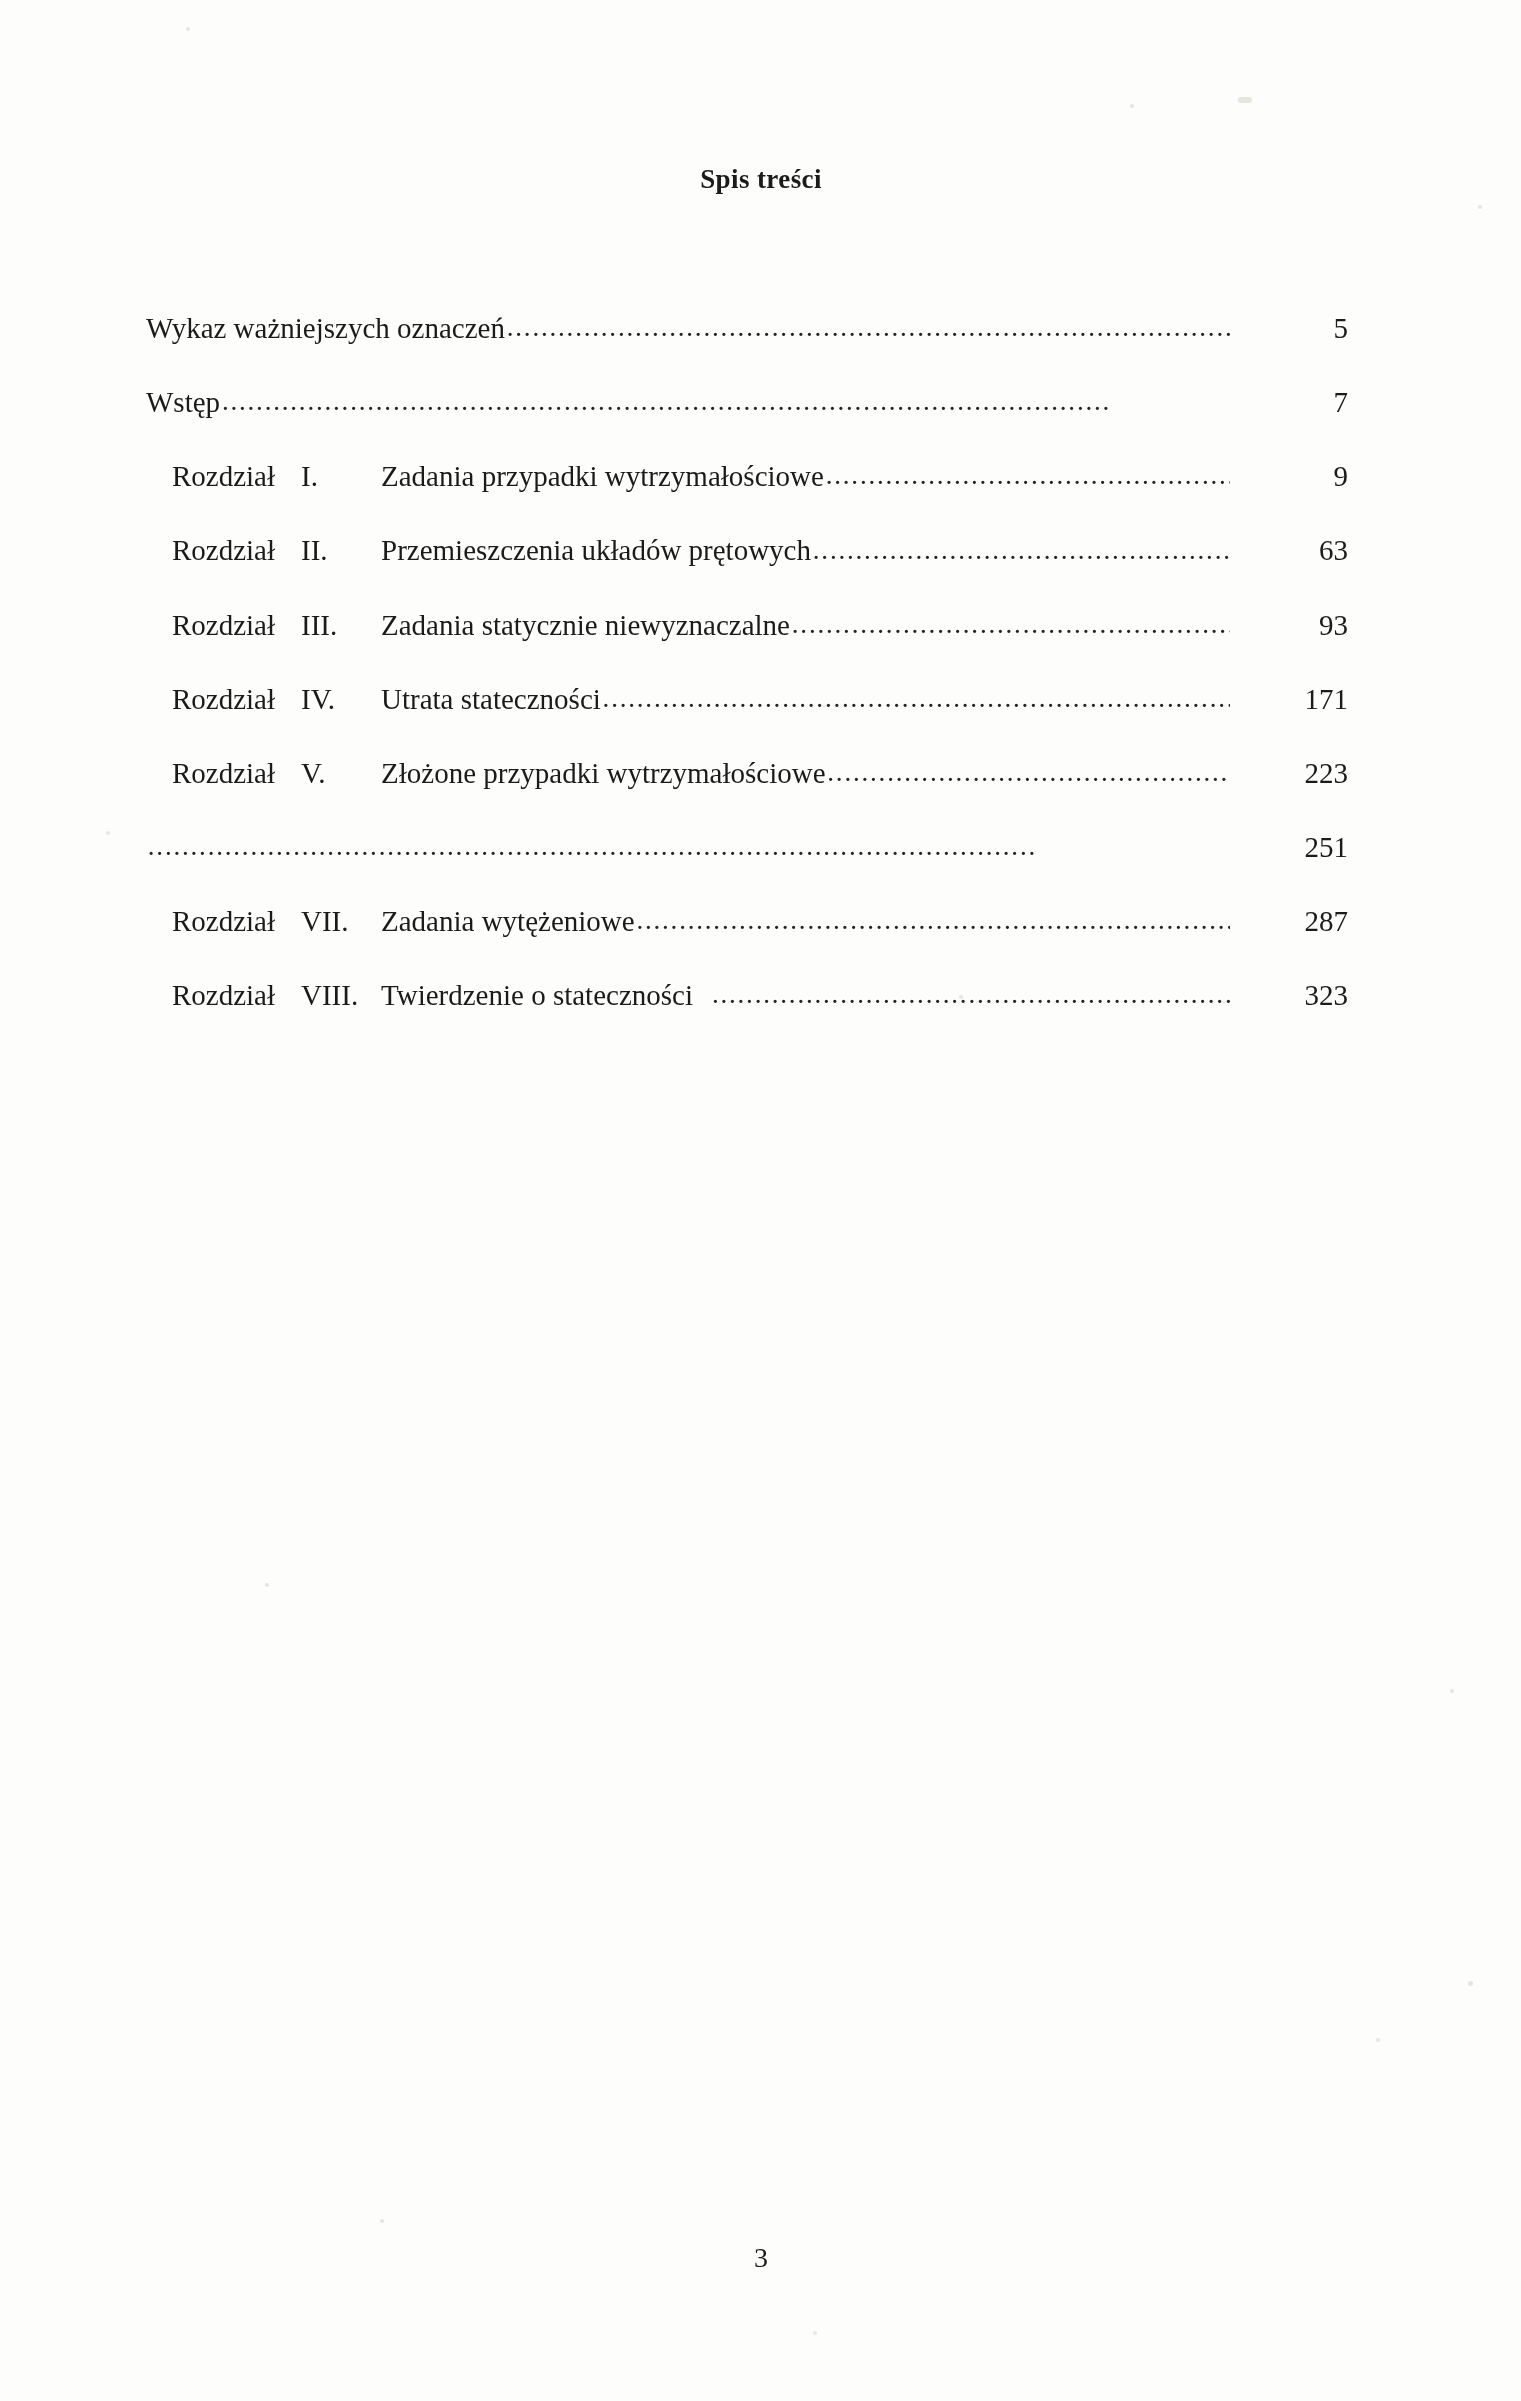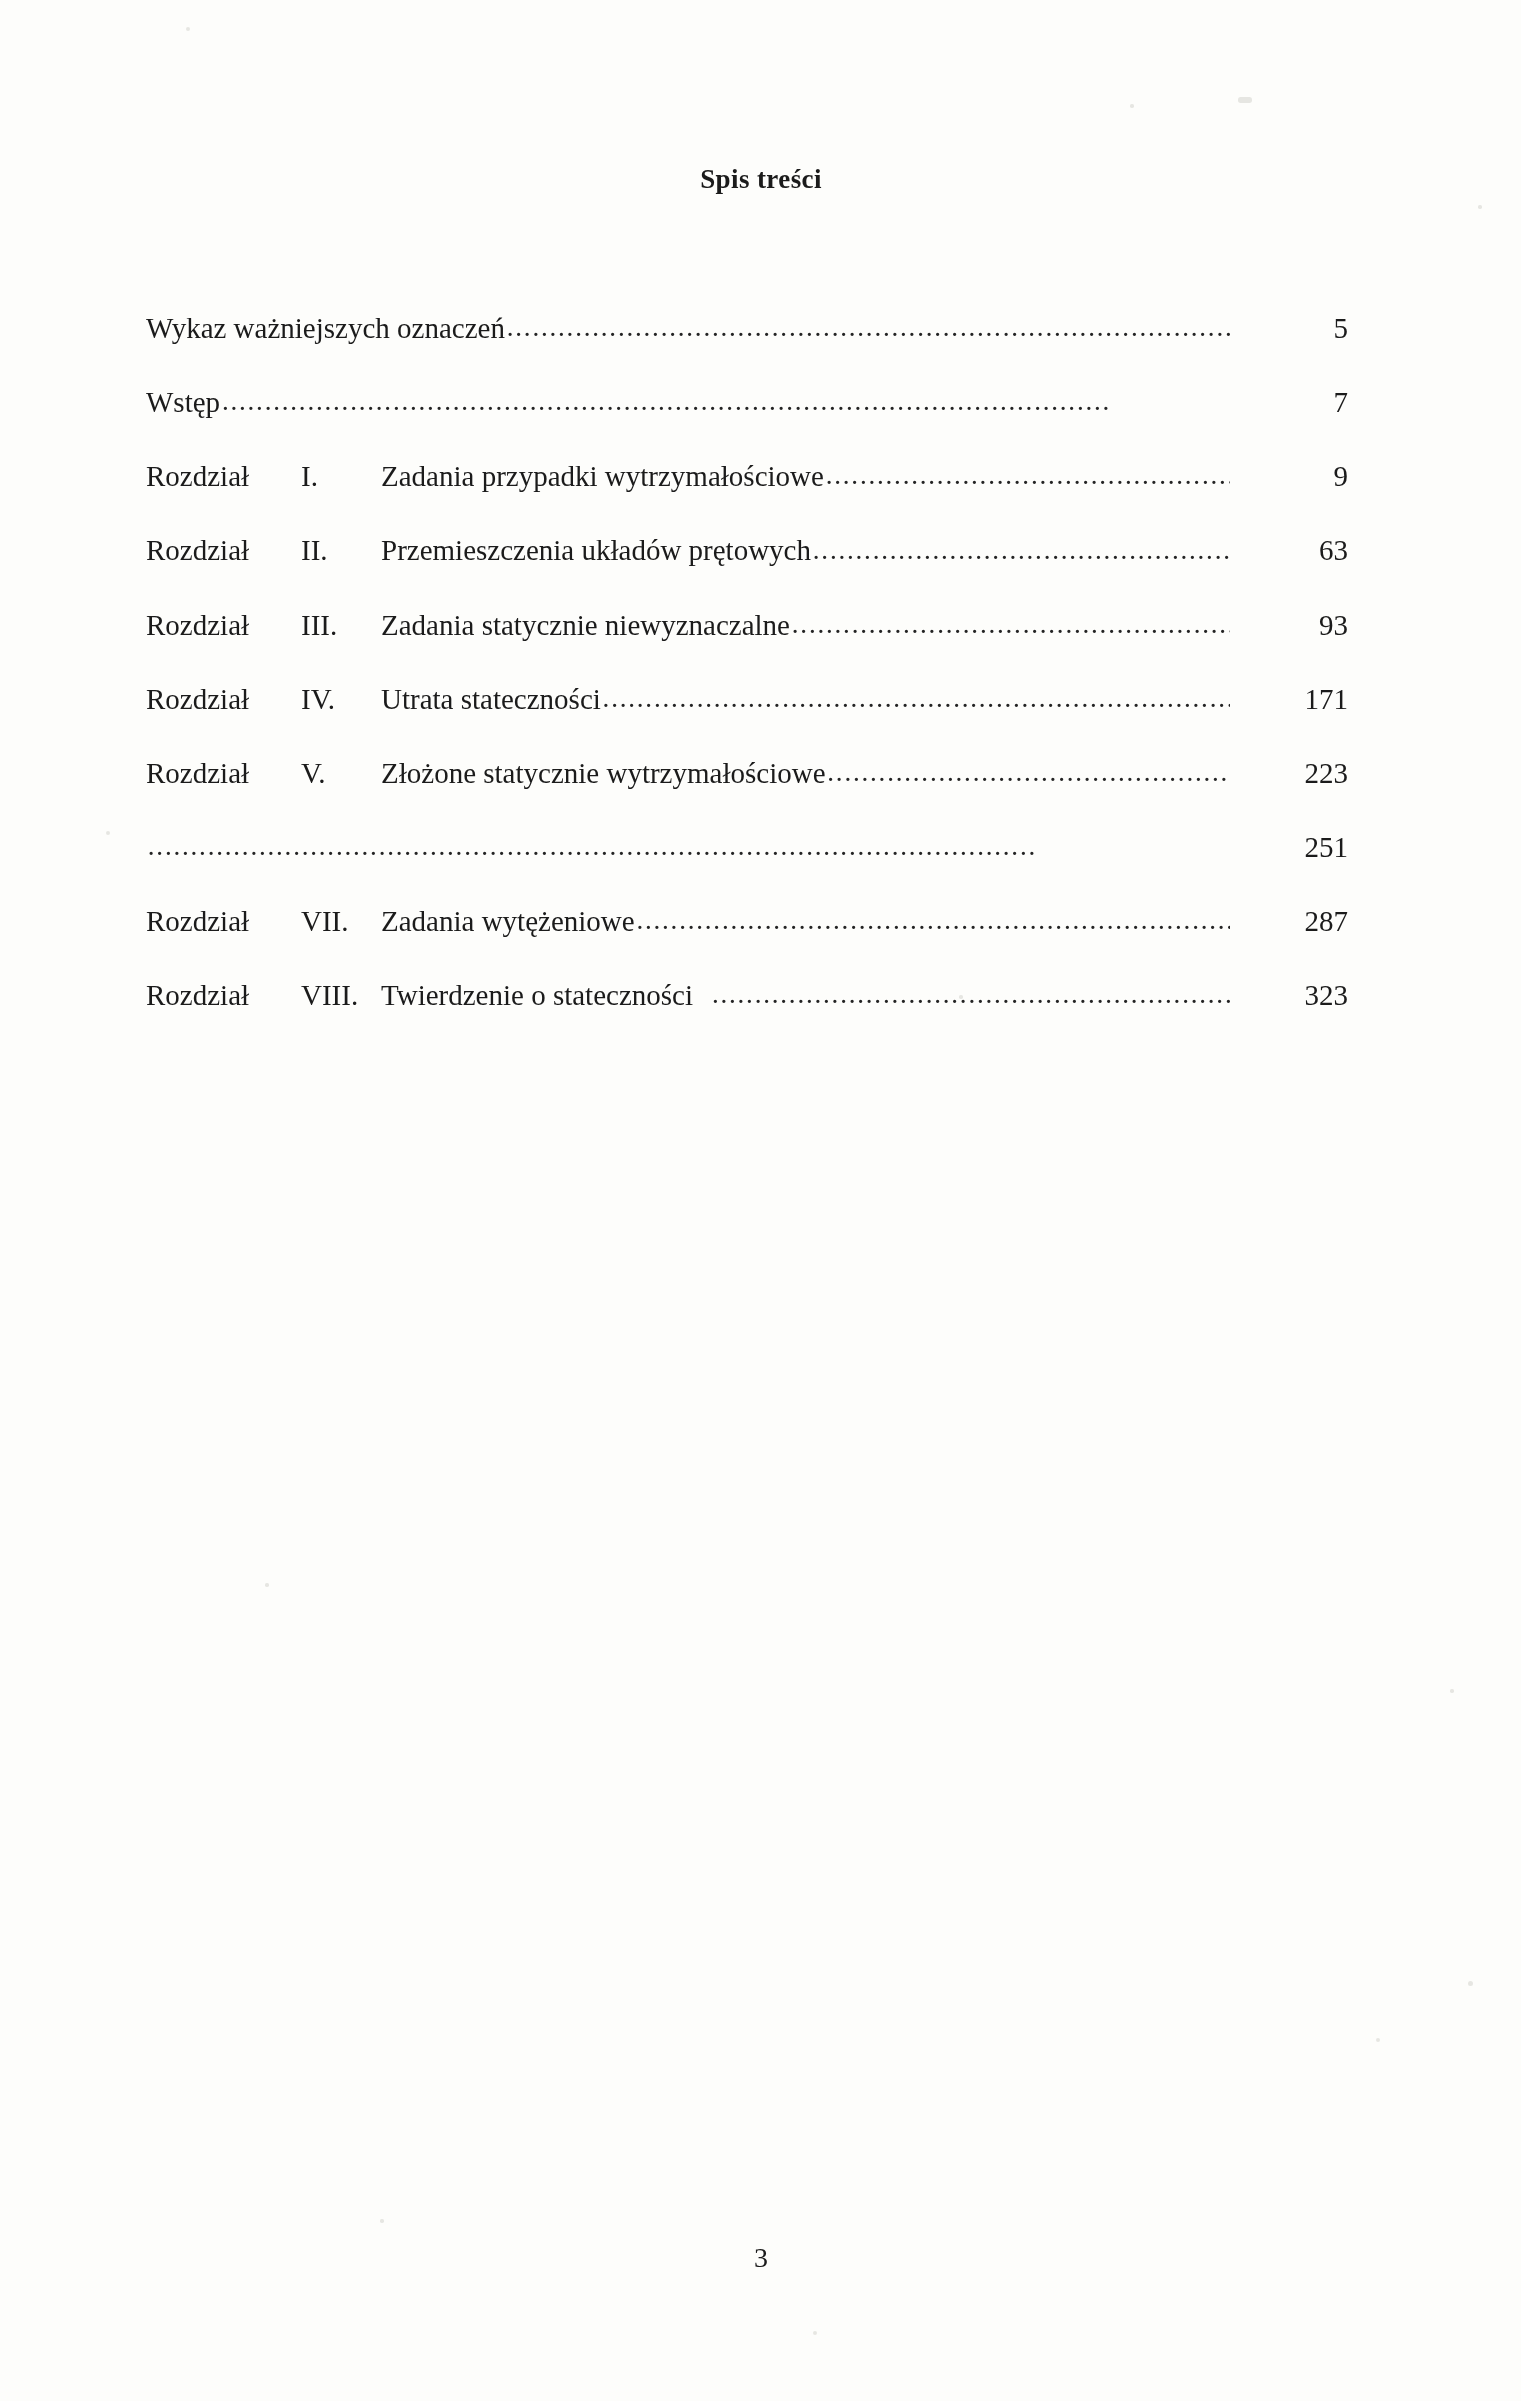--- a/index.html
+++ b/index.html
@@ -60,20 +60,21 @@
 
   .toc-row .label {
     white-space: nowrap;
     display: inline-block;
   }
 
   .toc-row .chapter-word {
     display: inline-block;
     width: 155px;
     white-space: nowrap;
+    text-align: center;
   }
 
   .toc-row .chapter-num {
     display: inline-block;
     width: 80px;
     white-space: nowrap;
     text-align: left;
   }
 
   .toc-row .title-text {
@@ -163,21 +164,21 @@
       <span class="page-num">93</span>
     </div>
 
     <div class="toc-row">
       <span class="label"><span class="chapter-word">Rozdział</span><span class="chapter-num">IV.</span><span class="title-text">Utrata stateczności</span></span>
       <span class="leader">........................................................................................................</span>
       <span class="page-num">171</span>
     </div>
 
     <div class="toc-row">
-      <span class="label"><span class="chapter-word">Rozdział</span><span class="chapter-num">V.</span><span class="title-text">Złożone statycznie wytrzymałościowe</span></span>
+      <span class="label"><span class="chapter-word">Rozdział</span><span class="chapter-num">V.</span><span class="title-text">Złożone przypadki wytrzymałościowe</span></span>
       <span class="leader">........................................................................................................</span>
       <span class="page-num">223</span>
     </div>
 
     <div class="toc-row">
       <span class="leader">........................................................................................................</span>
       <span class="page-num">251</span>
     </div>
 
     <div class="toc-row">

